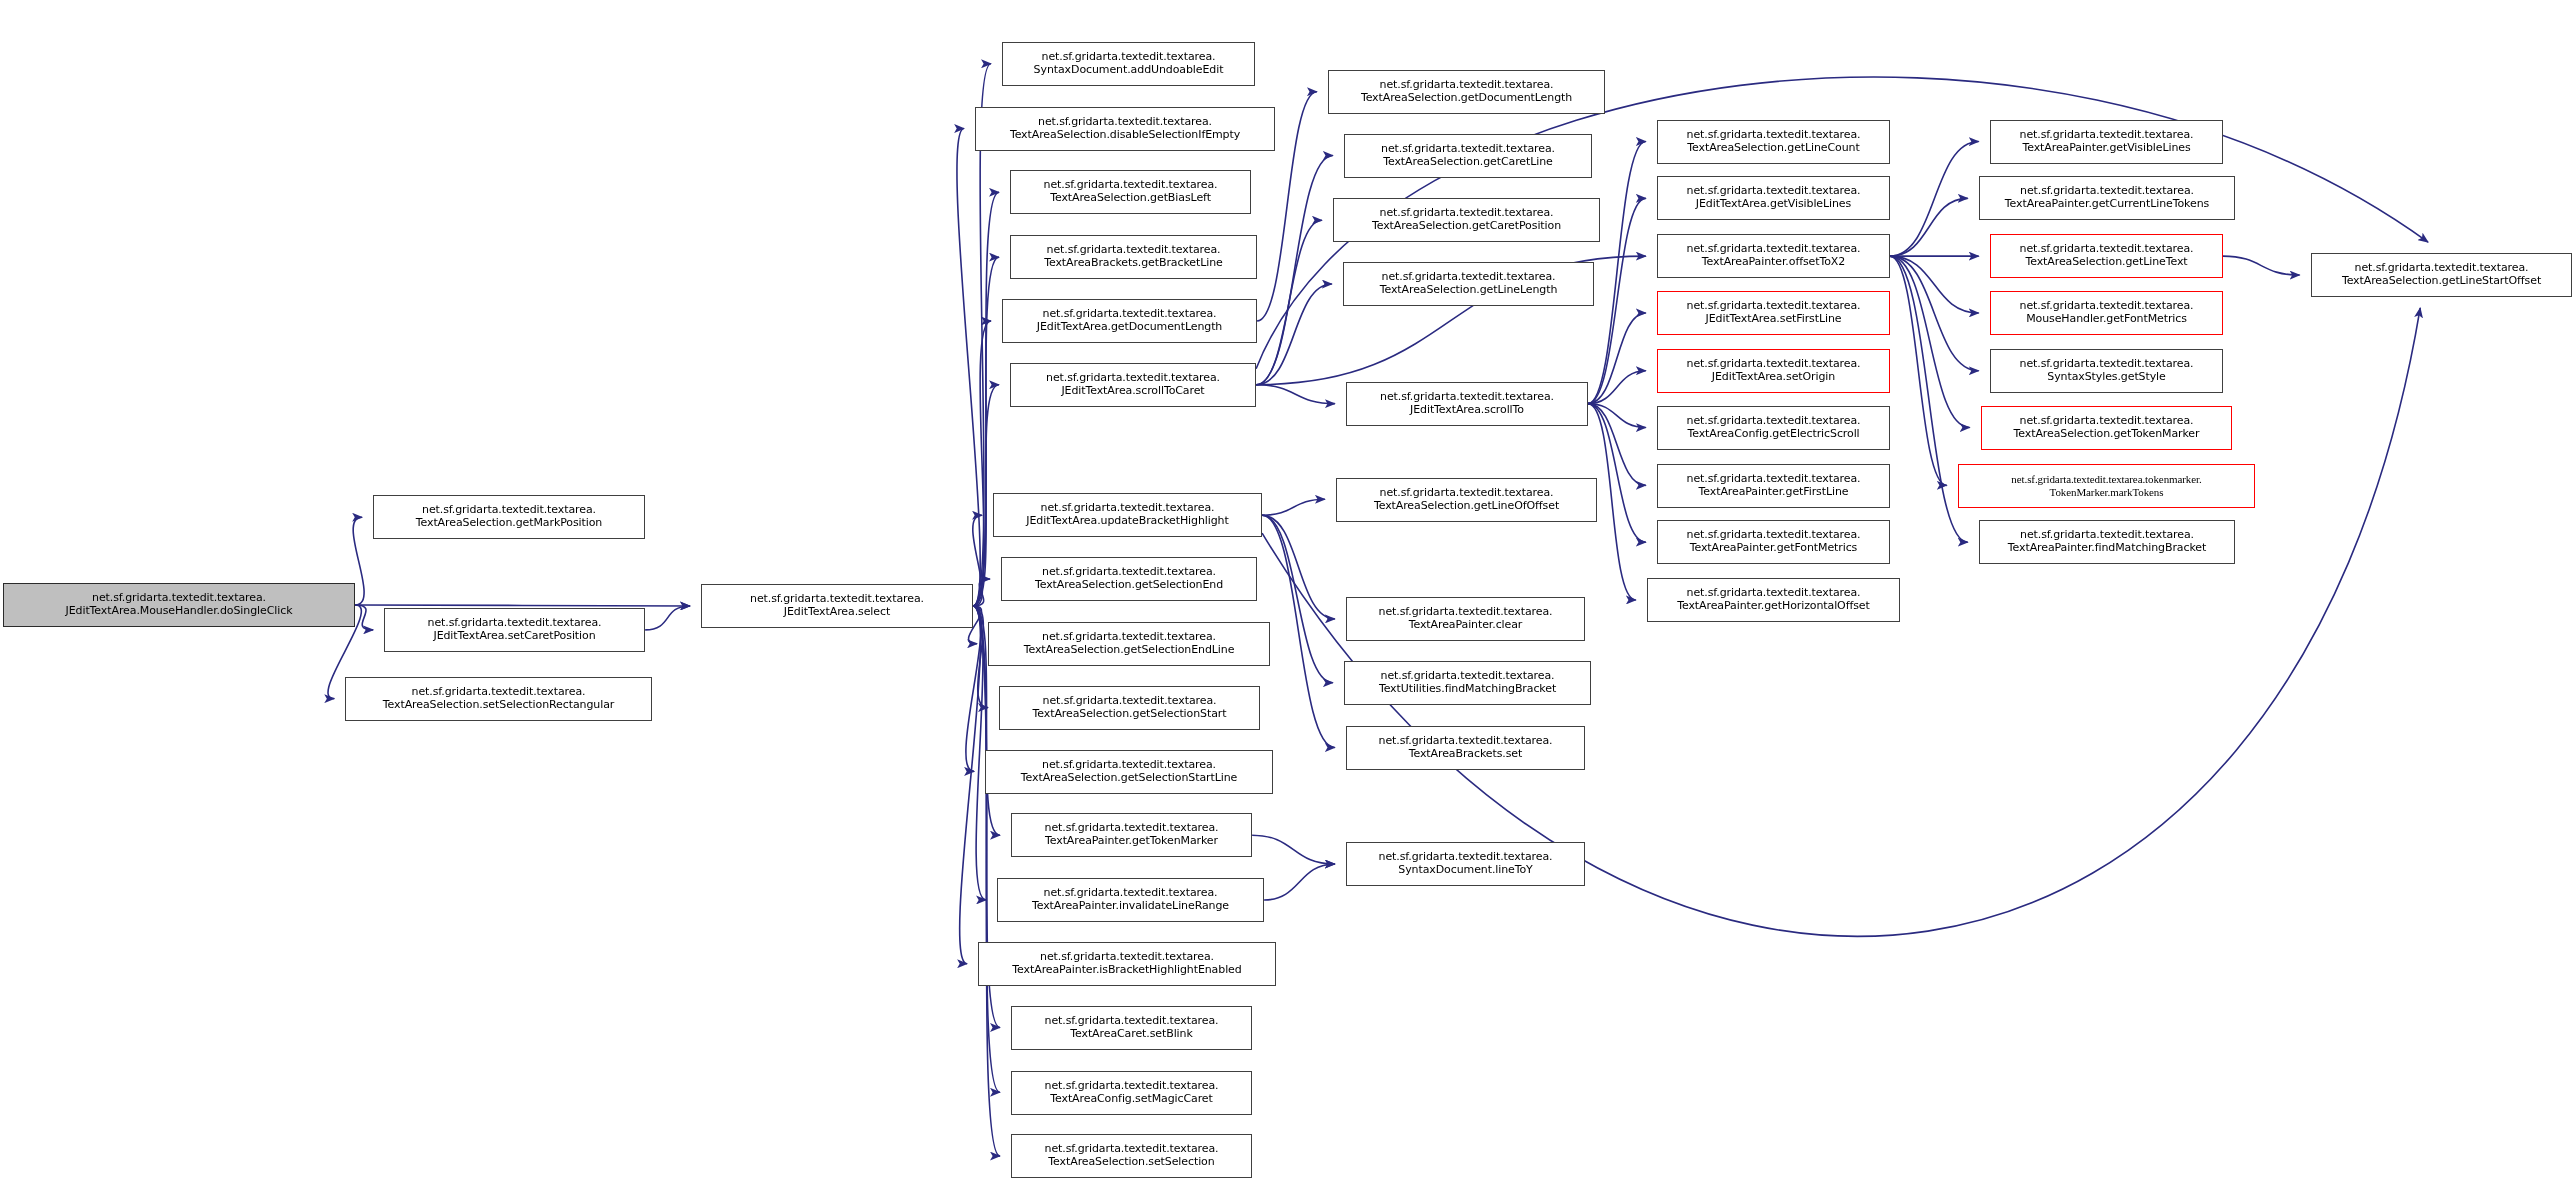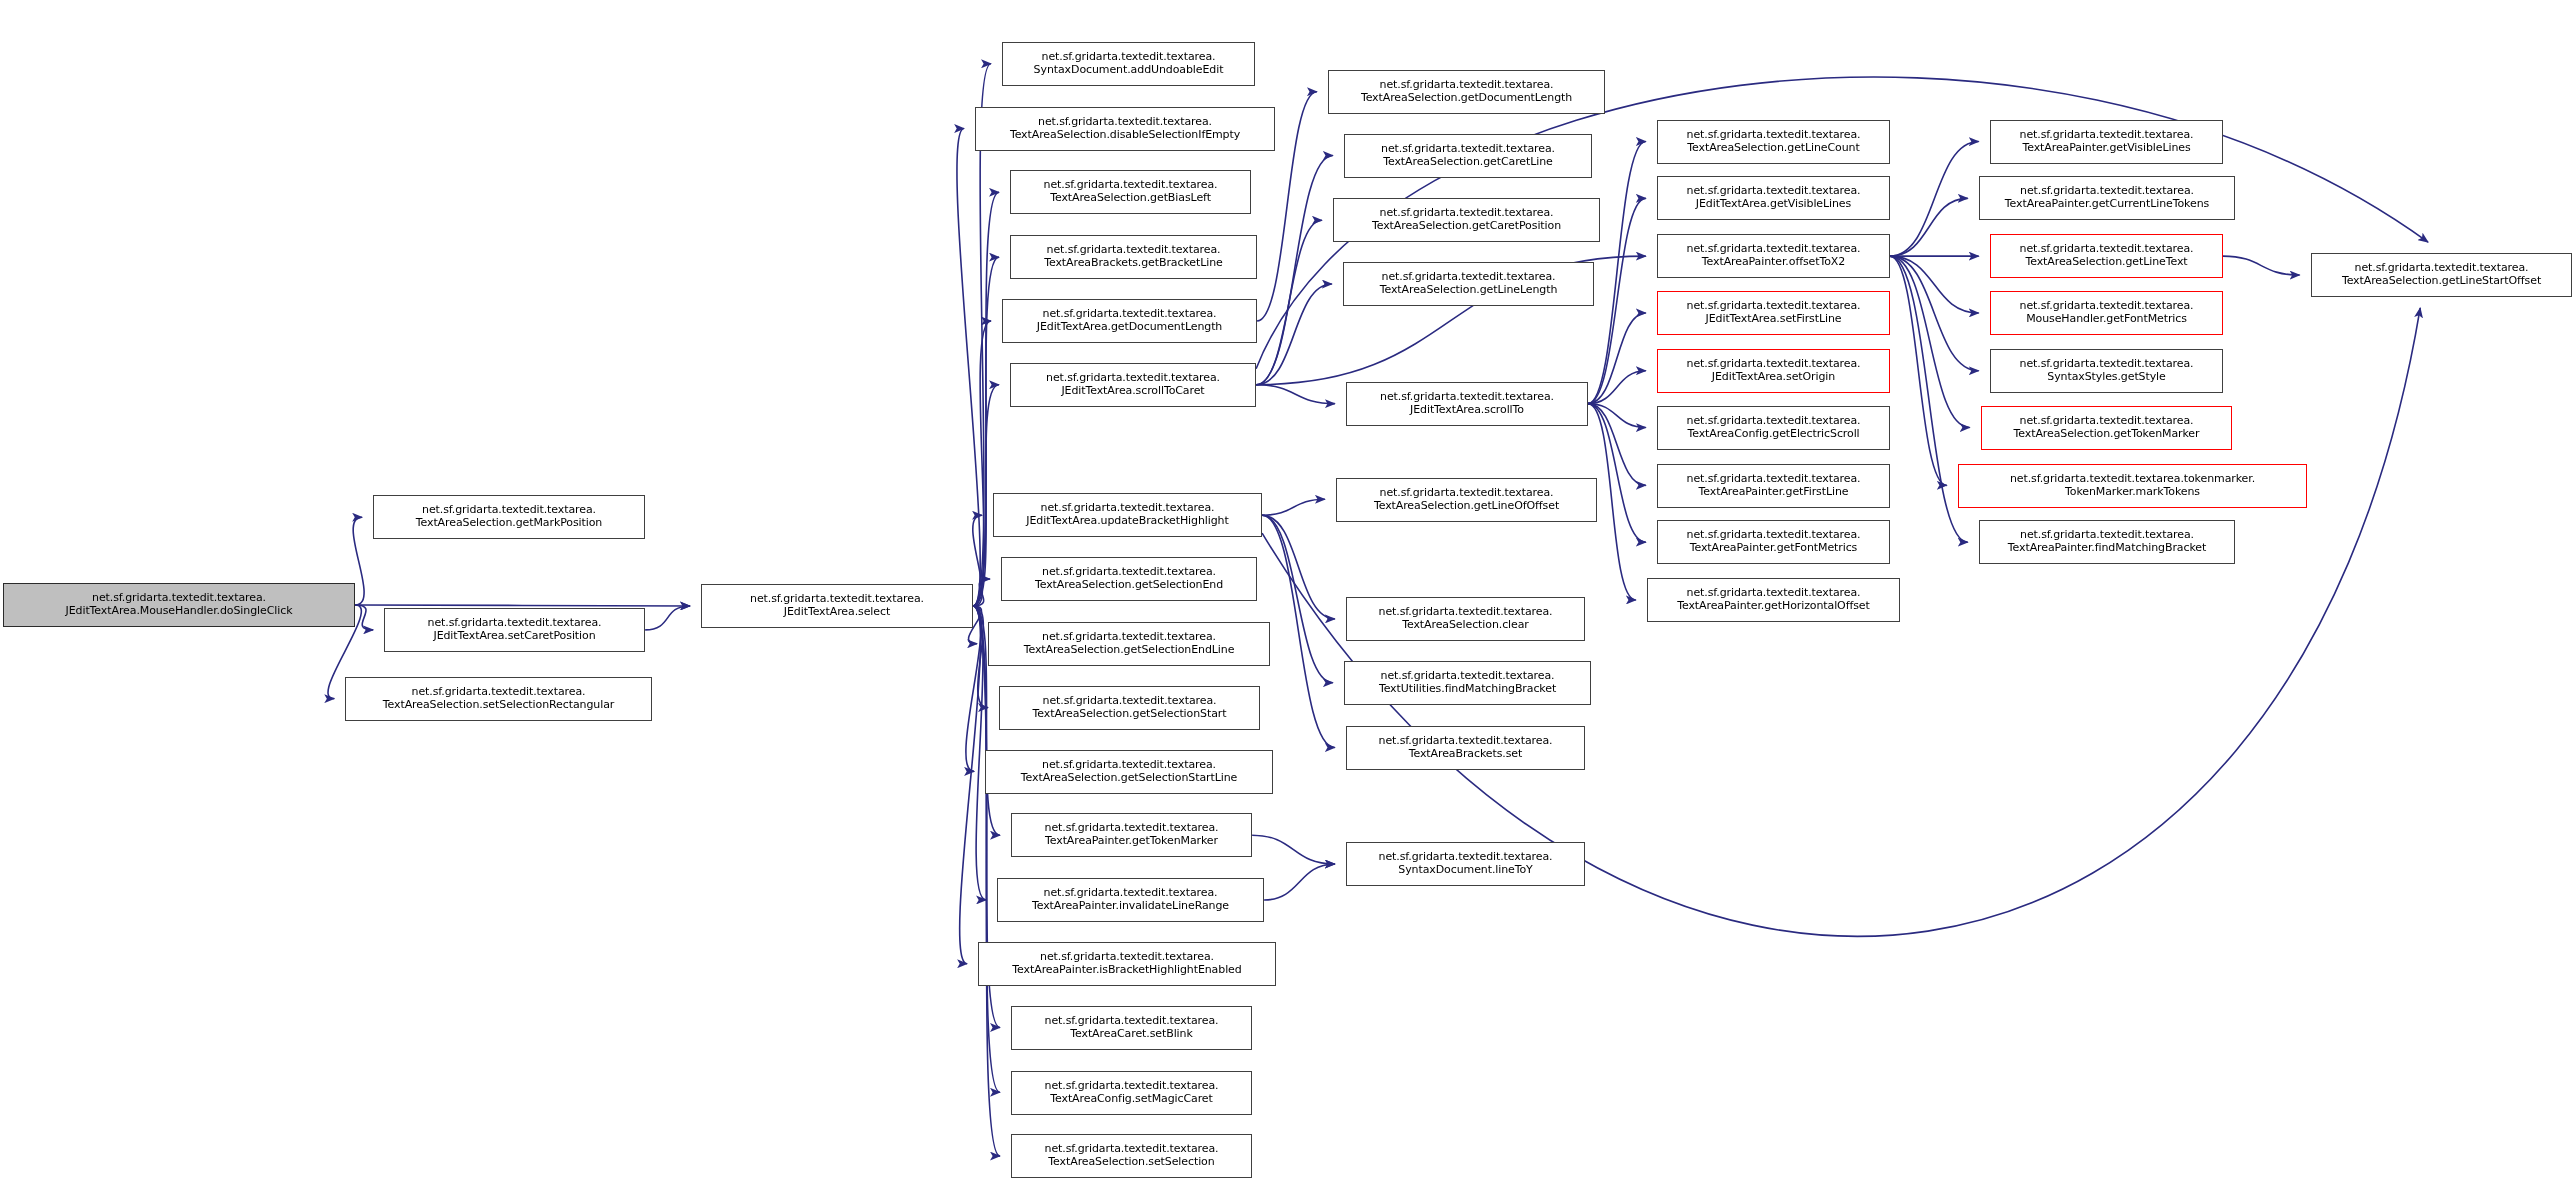--- a/index.html
+++ b/index.html
@@ -211,21 +211,21 @@
       <div class="node" style="left: 1346px; top: 382px; width: 242px; height: 44px;">
         <span class="l1">net.sf.gridarta.textedit.textarea.</span>
         <span class="l2">JEditTextArea.scrollTo</span>
       </div>
       <div class="node" style="left: 1336px; top: 478px; width: 261px; height: 44px;">
         <span class="l1">net.sf.gridarta.textedit.textarea.</span>
         <span class="l2">TextAreaSelection.getLineOfOffset</span>
       </div>
       <div class="node" style="left: 1346px; top: 597px; width: 239px; height: 44px;">
         <span class="l1">net.sf.gridarta.textedit.textarea.</span>
-        <span class="l2">TextAreaSelection.clear</span>
+        <span class="l2">TextAreaPainter.clear</span>
       </div>
       <div class="node" style="left: 1344px; top: 661px; width: 247px; height: 44px;">
         <span class="l1">net.sf.gridarta.textedit.textarea.</span>
         <span class="l2">TextUtilities.findMatchingBracket</span>
       </div>
       <div class="node" style="left: 1346px; top: 726px; width: 239px; height: 44px;">
         <span class="l1">net.sf.gridarta.textedit.textarea.</span>
         <span class="l2">TextAreaBrackets.set</span>
       </div>
       <div class="node" style="left: 1346px; top: 842px; width: 239px; height: 44px;">
@@ -285,21 +285,21 @@
         <span class="l2">MouseHandler.getFontMetrics</span>
       </div>
       <div class="node" style="left: 1990px; top: 349px; width: 233px; height: 44px;">
         <span class="l1">net.sf.gridarta.textedit.textarea.</span>
         <span class="l2">SyntaxStyles.getStyle</span>
       </div>
       <div class="node hl" style="left: 1981px; top: 406px; width: 251px; height: 44px;">
         <span class="l1">net.sf.gridarta.textedit.textarea.</span>
         <span class="l2">TextAreaSelection.getTokenMarker</span>
       </div>
-      <div class="node hl" style="left: 1958px; top: 464px; width: 349px; height: 44px;">
+      <div class="node hl" style="left: 1958px; top: 464px; width: 297px; height: 44px; font-family: Liberation Serif, serif;">
         <span class="l1">net.sf.gridarta.textedit.textarea.tokenmarker.</span>
         <span class="l2">TokenMarker.markTokens</span>
       </div>
       <div class="node" style="left: 1979px; top: 520px; width: 256px; height: 44px;">
         <span class="l1">net.sf.gridarta.textedit.textarea.</span>
         <span class="l2">TextAreaPainter.findMatchingBracket</span>
       </div>
       <div class="node" style="left: 2311px; top: 253px; width: 261px; height: 44px;">
         <span class="l1">net.sf.gridarta.textedit.textarea.</span>
         <span class="l2">TextAreaSelection.getLineStartOffset</span>

